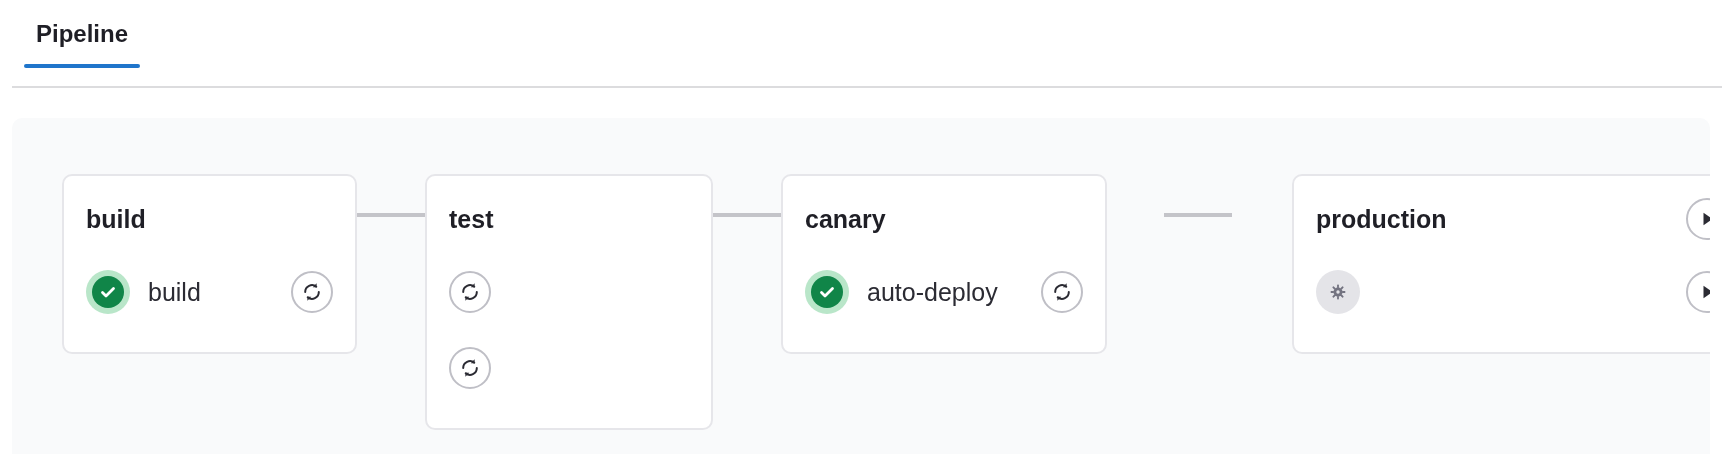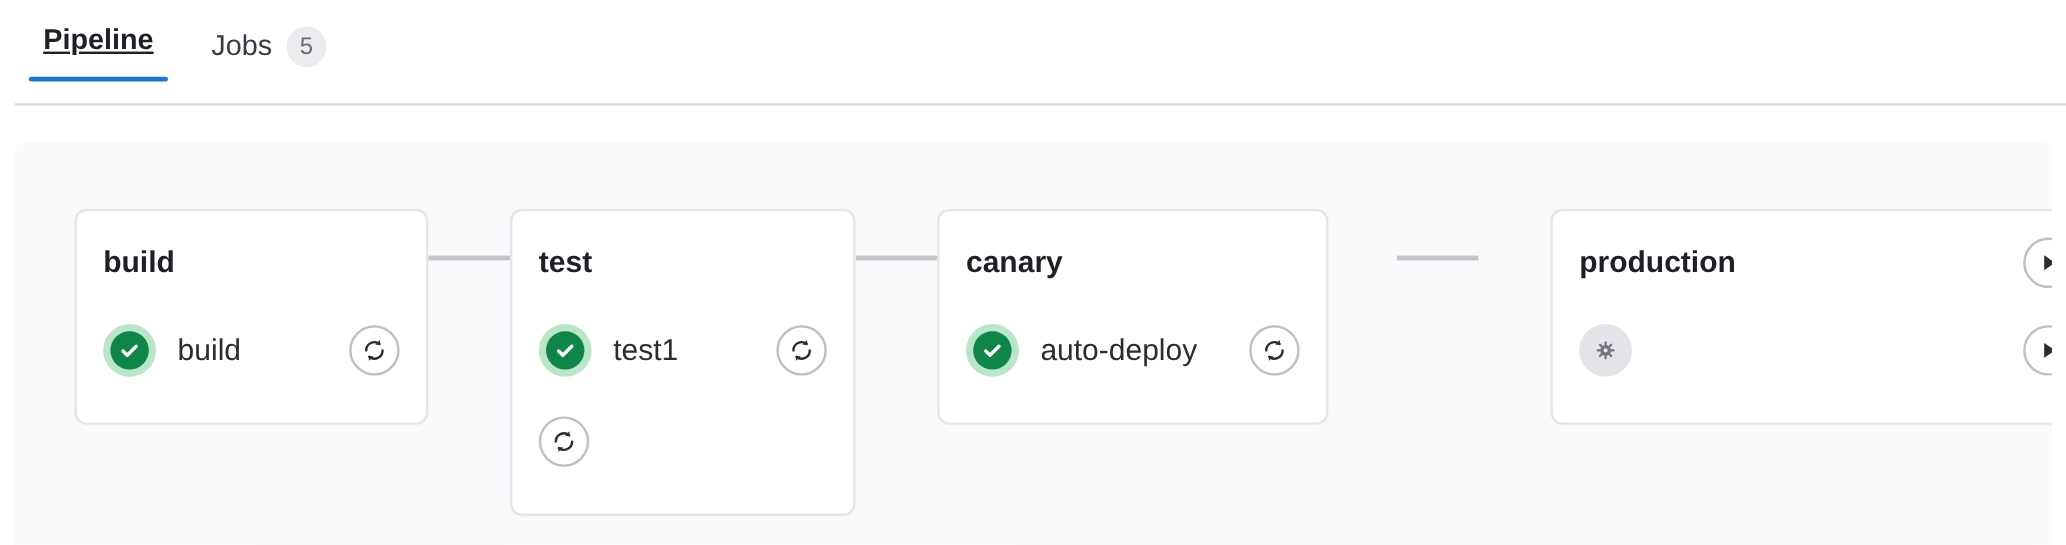--- a/index.html
+++ b/index.html
@@ -45,21 +45,20 @@
     background: transparent;
     border: none;
     font-family: "Liberation Sans", sans-serif;
     line-height: 1;
   }
   .tab:first-child { padding-left: 24px; }
   .tab-label { white-space: nowrap; }
   .tab.active .tab-label {
     font-weight: bold;
     color: #1f1f26;
-    text-decoration: underline;
   }
   .tab .underline {
     position: absolute;
     left: 12px;
     right: 12px;
     bottom: 8px;
     height: 4px;
     border-radius: 2px;
     background: transparent;
   }
@@ -195,25 +194,20 @@
 <body>
 
 <div class="tabbar">
   <div class="tabbar-divider"></div>
 
   <button class="tab active">
     <span class="tab-label">Pipeline</span>
     <span class="underline"></span>
   </button>
 
-  <button class="tab">
-    <span class="tab-label">Jobs</span>
-    <span class="badge">5</span>
-    <span class="underline"></span>
-  </button>
 
 </div>
 
 <div class="pipeline-canvas">
   <div class="stages">
 
     <div class="connector" style="left:345px;  width:68px;"></div>
     <div class="connector" style="left:701px;  width:68px;"></div>
     <div class="connector" style="left:1152px; width:68px;"></div>
 
@@ -244,30 +238,20 @@
         </div>
       </div>
     </div>
 
     <div class="stage" style="left:413px; width:288px;border-radius:10px;">
       <div class="stage-header">
         <span class="stage-title">test</span>
       </div>
       <div class="jobs">
         <div class="job-row">
-          <div class="job-left">
-            <span class="status-icon success">
-              <span class="status-disc">
-                <svg width="20" height="20" viewBox="0 0 20 20">
-                    <path d="M4.5 10.5 L8 14 L15.5 6.5" fill="none" stroke="#ffffff" stroke-width="2.8" stroke-linecap="round" stroke-linejoin="round"></path>
-                  </svg>
-              </span>
-            </span>
-            <span class="job-name">test1</span>
-          </div>
           <button class="action-btn">
             <svg width="24" height="24" viewBox="0 0 24 24">
               <path d="M5.2 12a6.8 6.8 0 0 1 11.1-5.3" fill="none" stroke="#2b2b33" stroke-width="2" stroke-linecap="round"></path>
               <path d="M18.8 12a6.8 6.8 0 0 1-11.1 5.3" fill="none" stroke="#2b2b33" stroke-width="2" stroke-linecap="round"></path>
               <path d="M16.6 3.3 L16.6 7.2 L12.7 7.2 Z" fill="#2b2b33"></path>
               <path d="M7.4 20.7 L7.4 16.8 L11.3 16.8 Z" fill="#2b2b33"></path>
             </svg>
           </button>
         </div>
         <div class="job-row">

